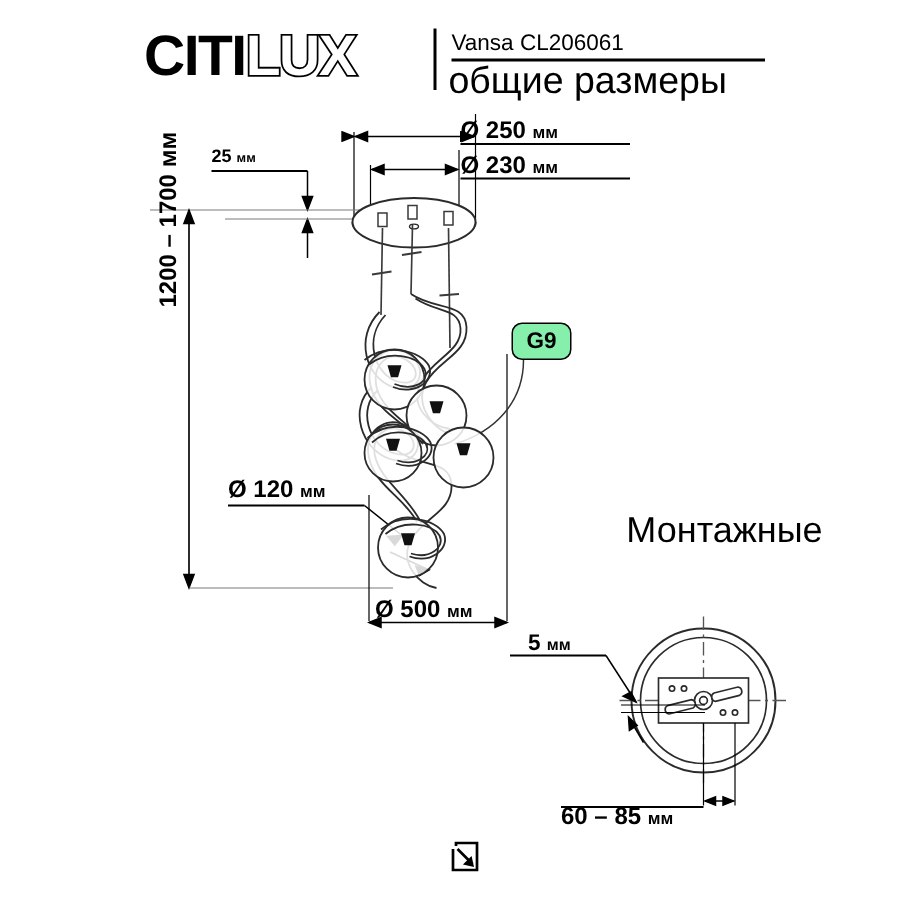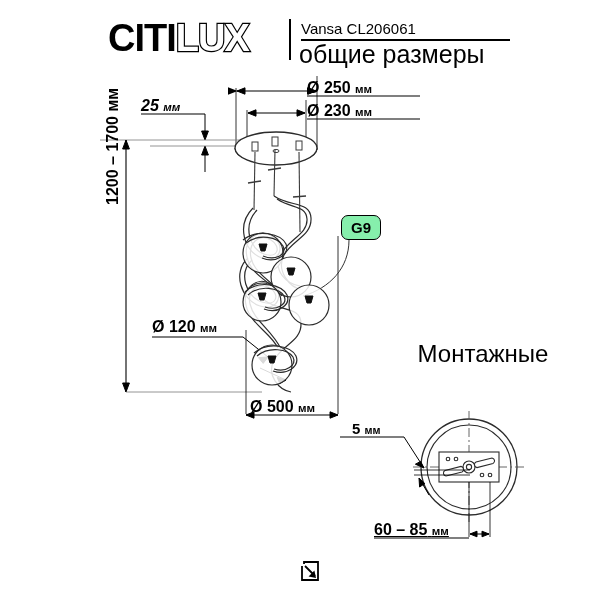--- a/index.html
+++ b/index.html
@@ -11,21 +11,21 @@
     overflow:hidden;
     position:relative;
   }
   #sheet{position:absolute;left:0;top:0;width:600px;height:600px;}
 
   
   .hdr{position:absolute;left:0;top:0;width:600px;height:70px;}
   .logo{
     position:absolute;left:96px;top:19px;
     font-size:38px;font-weight:700;letter-spacing:-1px;
-    line-height:38px;white-space:nowrap;margin-left:12px;
+    line-height:38px;white-space:nowrap;
   }
   .logo .solid{color:#000;}
   .logo .outline{
     color:#ffffff;
     -webkit-text-stroke:2.4px #000;
     paint-order:stroke fill;
   }
   .hdr-div{position:absolute;left:289px;top:19px;width:1.5px;height:41px;background:#000;}
   .model{
     position:absolute;left:301px;top:20px;
@@ -35,25 +35,25 @@
   .subtitle{
     position:absolute;left:299px;top:40px;
     font-size:25px;line-height:28px;white-space:nowrap;color:#000;
   }
 
   
   .dim{position:absolute;white-space:nowrap;font-weight:700;color:#000;}
   .dim .u{font-size:.72em;font-weight:700;}
   .d250{left:307px;top:79px;font-size:16px;}
   .d230{left:307px;top:102px;font-size:16px;}
-  .d25{left:141px;top:97px;font-size:16px;font-style:italic;}
+  .d25{left:141px;top:97px;font-size:12px;}
   .d120{left:152px;top:318px;font-size:16px;}
   .d500{left:250px;top:398px;font-size:16px;}
   .d5{left:352px;top:420px;font-size:15px;}
-  .d6085{left:374px;top:521px;font-size:16px;text-decoration:underline;}
+  .d6085{left:374px;top:536px;font-size:16px;}
 
   .vdim{
     position:absolute;left:104px;top:205px;
     font-size:16px;font-weight:700;color:#000;white-space:nowrap;
     transform:rotate(-90deg);transform-origin:left top;
   }
 
   .mount-title{
     position:absolute;left:403px;top:341px;width:160px;
     font-size:24px;line-height:25px;text-align:center;color:#000000;

